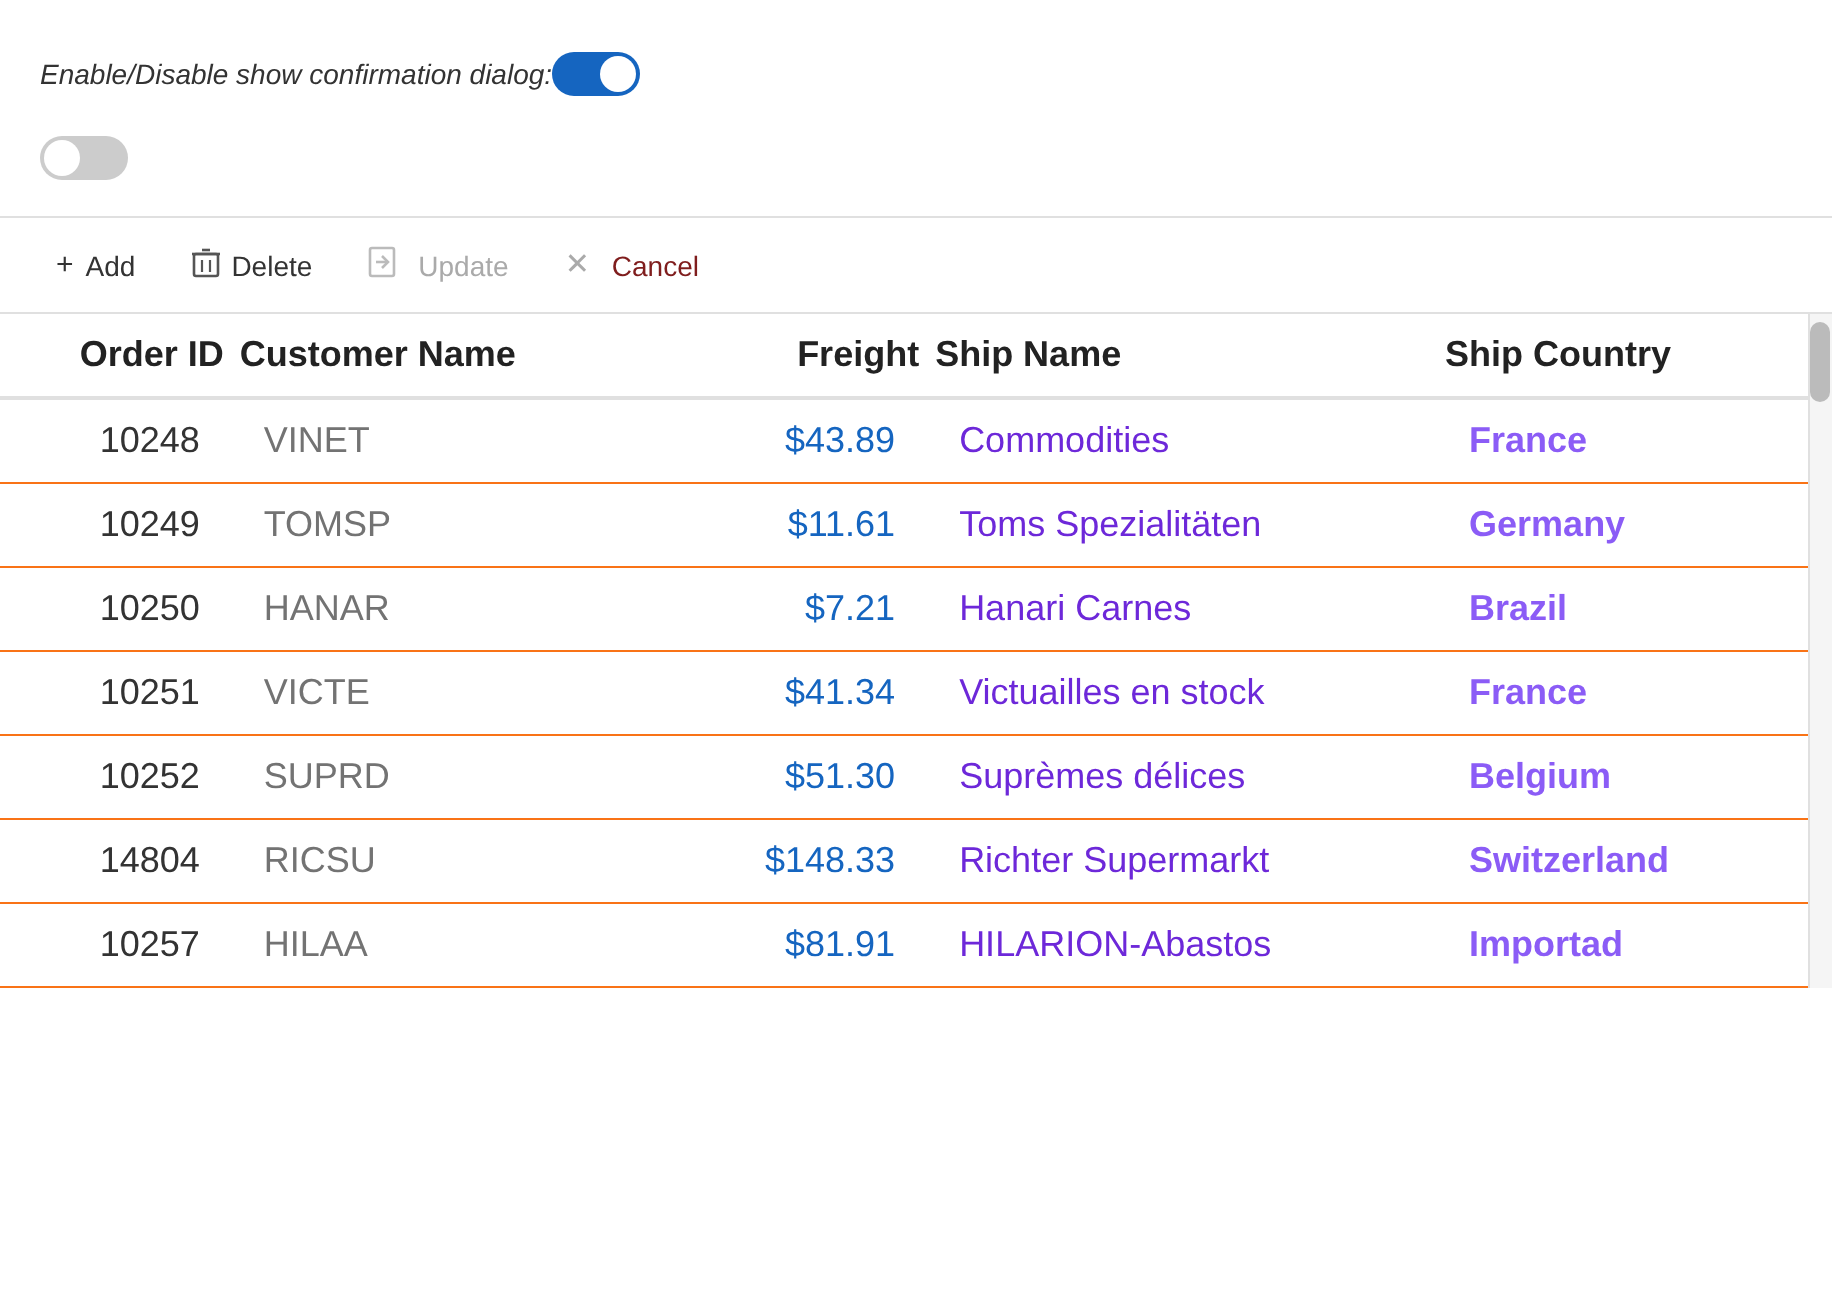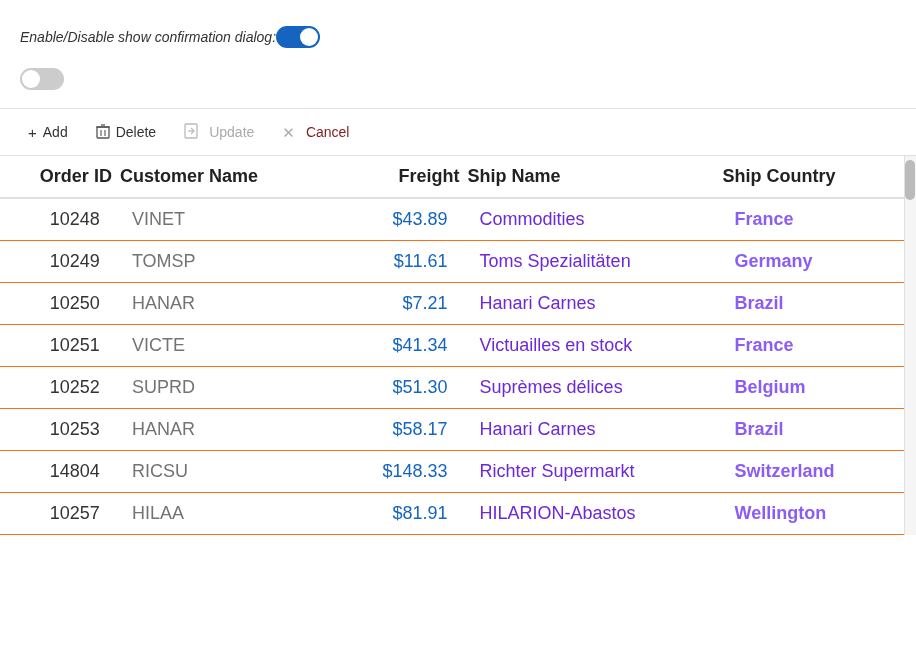--- a/index.html
+++ b/index.html
@@ -259,39 +259,32 @@
       <td class="col-country">France</td>
     </tr>
             <tr>
       <td class="col-orderid">10252</td>
       <td class="col-customer">SUPRD</td>
       <td class="col-freight">$51.30</td>
       <td class="col-shipname">Suprèmes délices</td>
       <td class="col-country">Belgium</td>
     </tr>
             <tr>
-      <td class="col-orderid">10253</td>
-      <td class="col-customer">HANAR</td>
-      <td class="col-freight">$58.17</td>
-      <td class="col-shipname">Hanari Carnes</td>
-      <td class="col-country">Brazil</td>
-    </tr>
-            <tr>
       <td class="col-orderid">14804</td>
       <td class="col-customer">RICSU</td>
       <td class="col-freight">$148.33</td>
       <td class="col-shipname">Richter Supermarkt</td>
       <td class="col-country">Switzerland</td>
     </tr>
             <tr>
       <td class="col-orderid">10257</td>
       <td class="col-customer">HILAA</td>
       <td class="col-freight">$81.91</td>
       <td class="col-shipname">HILARION-Abastos</td>
-      <td class="col-country">Wellington</td>
+      <td class="col-country">Importad</td>
     </tr>
           </tbody>
       </table>
     </div>
     <div class="fake-scrollbar">
       <div class="fake-scrollbar-thumb"></div>
     </div>
   </div>
 
 </div>

